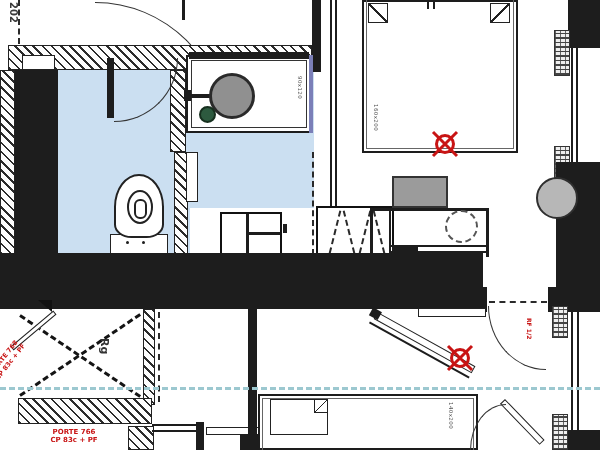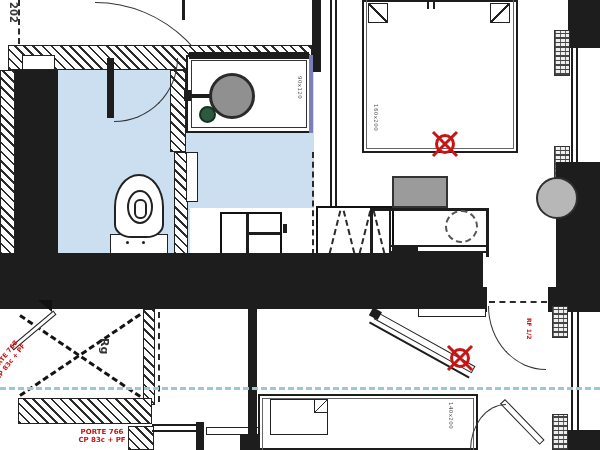--- a/index.html
+++ b/index.html
@@ -141,21 +141,21 @@
   </div>
   <div class="hatch" style="left:143px;top:309px;width:12px;height:96px"></div>
   <div class="dash-v" style="left:158px;top:312px;height:90px"></div>
 
   <div class="hatch" style="left:18px;top:398px;width:134px;height:26px"></div>
   <div class="hatch" style="left:128px;top:426px;width:26px;height:24px"></div>
   <div class="ln" style="left:152px;top:424px;width:52px;height:1.8px"></div>
   <div class="ln" style="left:152px;top:430px;width:52px;height:1.8px"></div>
   <div class="blk" style="left:196px;top:422px;width:8px;height:28px"></div>
   <div class="thinbox" style="left:206px;top:427px;width:58px;height:8px"></div>
-  <div class="red-label" style="left:60px;top:428px;width:84px">
+  <div class="red-label" style="left:32px;top:428px;width:84px">
     <div>PORTE 766</div>
     <div>CP 83c + PF</div>
   </div>
   <div class="blk" style="left:248px;top:309px;width:9px;height:141px"></div>
   <div class="blk" style="left:240px;top:434px;width:18px;height:16px"></div>
 
   <div class="thinbox" style="left:418px;top:308px;width:68px;height:9px"></div>
   <div class="abs" style="left:374px;top:310px;width:120px;height:24px;transform:rotate(29deg);transform-origin:left top">
     <div class="abs" style="left:4px;top:0;width:112px;height:8px;background:#fff;border:1.5px solid #222"></div>
     <div class="ln" style="left:2px;top:12px;width:114px;height:1.8px"></div>

